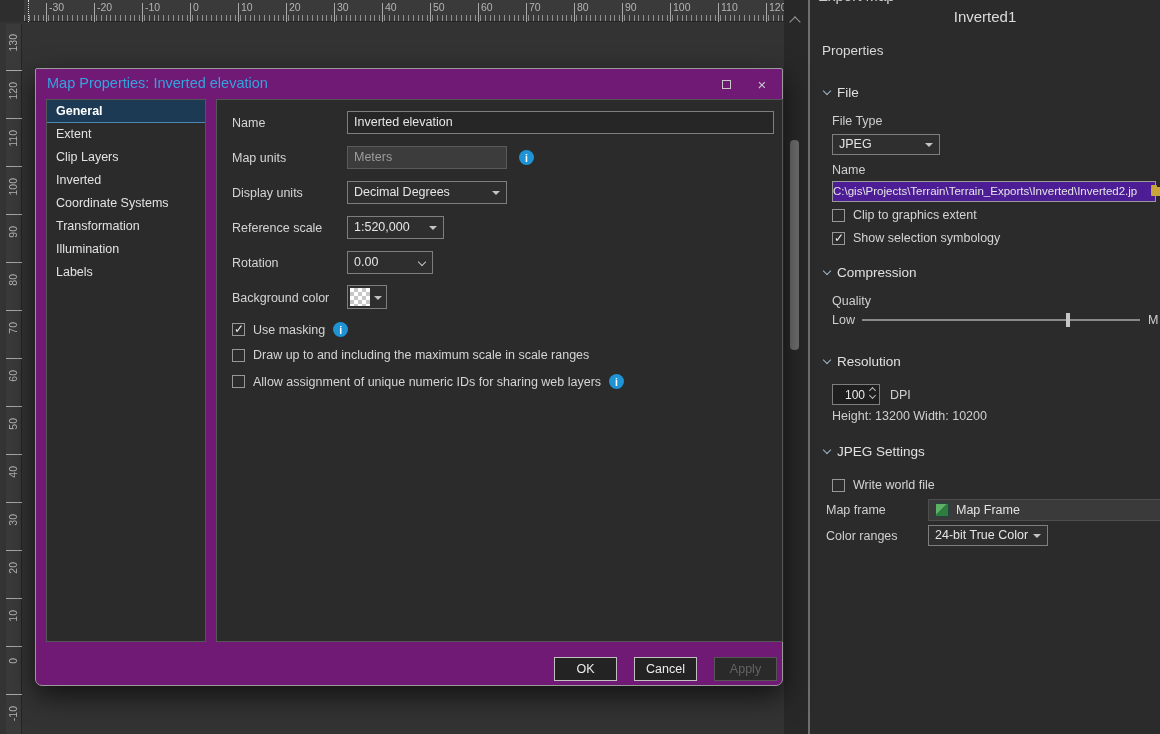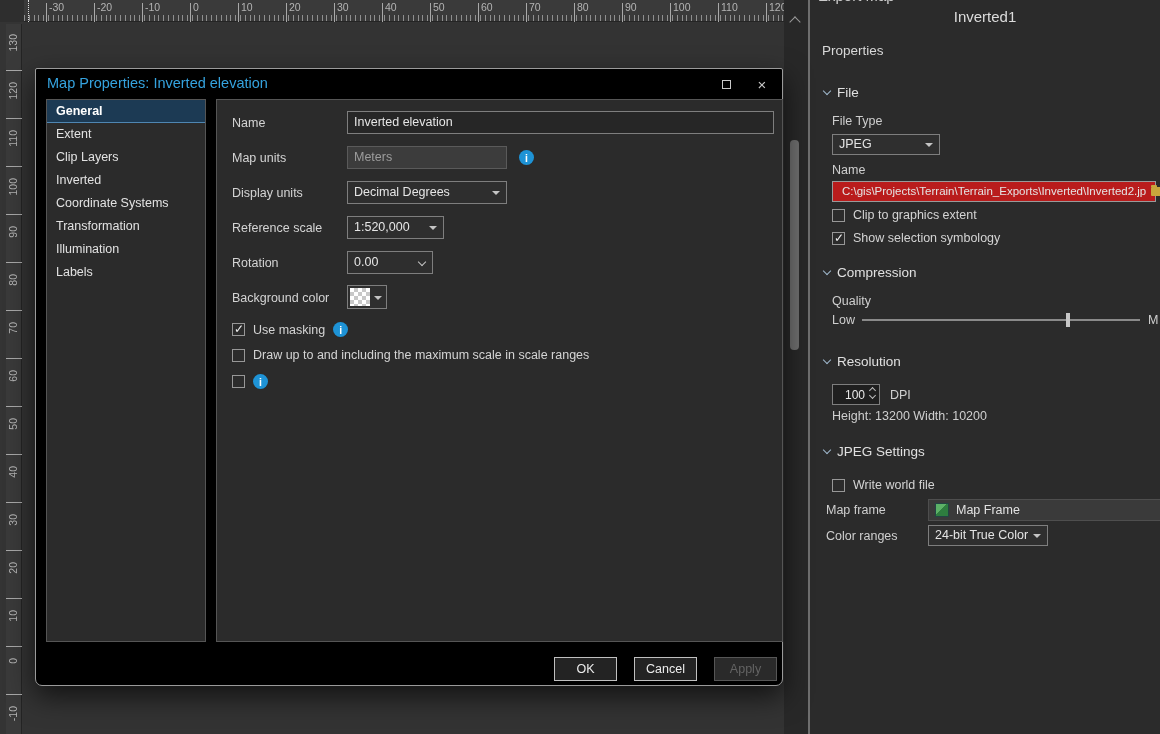--- a/index.html
+++ b/index.html
@@ -25,21 +25,21 @@
     writing-mode:vertical-rl; transform:rotate(180deg); }
 
   
   #canvas { left:23px; top:23px; width:761px; height:711px; background:#333333; }
   #page-strip { left:186px; top:55px; width:497px; height:13px; border:1px solid #cfcfc8;
     background:linear-gradient(90deg,#9a9383 0%,#6f6a5e 5%,#3a372f 9%,#8d8779 14%,#b3ac9c 20%,
       #4a463c 26%,#77715f 31%,#2f2d26 37%,#958e7c 43%,#54504a 50%,#2e8f93 53%,#2e8f93 56%,
       #6e685c 60%,#403d33 64%,#c0bbae 70%,#d8d5ca 78%,#cfccc1 86%,#979180 93%,#b5afa2 100%); }
 
   
-  #dialog { left:35px; top:68px; width:748px; height:618px; background:#000000;
+  #dialog { left:35px; top:68px; width:748px; height:618px; background:#701a75;
     border:1px solid #9a9a9a; border-radius:2px 2px 7px 7px;
     box-shadow:0 10px 28px rgba(0,0,0,.65); z-index:10; }
   #dlg-title { position:absolute; left:11px; top:6px; font-size:14.5px; color:#35a3df; }
   .win-btn { position:absolute; top:7px; width:16px; height:16px; display:flex;
     align-items:center; justify-content:center; color:#c8c8c8; cursor:default; }
   #btn-max { right:48px; } #btn-max span { width:9px; height:9px; border:1px solid #c8c8c8; display:block; }
   #btn-close { right:12px; font-size:15px; }
 
   #dlg-sidebar { position:absolute; left:10px; top:30px; width:160px; height:543px;
     background:#2b2b2b; border:1px solid #555; }
@@ -97,22 +97,22 @@
   #props-label { position:absolute; left:12px; top:43px; font-size:13.5px; color:#d8d8d8; }
   .sec-head { position:absolute; display:flex; align-items:center; gap:7px;
     font-size:13.5px; color:#e0e0e0; }
   .sec-head .chev { border-color:#9fb8cc; margin-top:-3px; }
   .plabel { position:absolute; font-size:12.5px; color:#cfcfcf; }
   .pdd { position:absolute; background:#2f2f2f; border:1px solid #7e7e7e; color:#e4e4e4;
     font-size:12.5px; padding:2px 6px; height:21px; }
   .pdd .arr { position:absolute; right:6px; top:8px; width:0; height:0;
     border-left:4px solid transparent; border-right:4px solid transparent; border-top:4px solid #c4c4c4; }
   #path-input { position:absolute; left:22px; top:181px; width:324px; height:21px;
-    background:#b91c1c; border:1px solid #9a9a9a; color:#e4e4e4; font-size:11.5px;
-    padding:3px 9px; white-space:nowrap; overflow:hidden; }
+    background:#4c1d95; border:1px solid #9a9a9a; color:#e4e4e4; font-size:11.5px;
+    padding:3px 0; white-space:nowrap; overflow:hidden; }
   #folder-icon { position:absolute; left:341px; top:187px; width:12px; height:9px;
     background:#c9a63c; border-radius:1px; }
   #folder-icon::before { content:""; position:absolute; left:0; top:-2px; width:6px; height:2px;
     background:#c9a63c; border-radius:1px 1px 0 0; }
   #slider-track { position:absolute; left:52px; top:319px; width:278px; height:2px; background:#8a8a8a; }
   #slider-thumb { position:absolute; top:313px; width:4px; height:14px; background:#c6c6c6; }
   #spinner { position:absolute; left:22px; top:384px; width:48px; height:21px;
     background:#1f1f1f; border:1px solid #7e7e7e; color:#e8e8e8; font-size:12px; }
   #spinner .val { position:absolute; left:0; top:3px; width:32px; text-align:right; }
   #spinner .chevs { position:absolute; right:4px; top:3px; display:flex; flex-direction:column; gap:3px; }
@@ -246,20 +246,21 @@
       <span class="checkbox on"></span>
       <span class="cb-label">Use masking</span>
       <span class="info-icon">i</span>
     </div>
     <div class="cb-row" style="left:15px;top:248px">
       <span class="checkbox"></span>
       <span class="cb-label">Draw up to and including the maximum scale in scale ranges</span>
     </div>
     <div class="cb-row" style="left:15px;top:274px">
       <span class="checkbox"></span>
+      <span class="cb-label">Allow assignment of unique numeric IDs for sharing web layers</span>
       <span class="info-icon">i</span>
     </div>
   </div>
 
   <div class="dlg-btn" style="left:518px;top:588px">OK</div>
   <div class="dlg-btn" style="left:598px;top:588px">Cancel</div>
   <div class="dlg-btn disabled" style="left:678px;top:588px">Apply</div>
 </div>
 
 <div id="gutter" class="abs">

